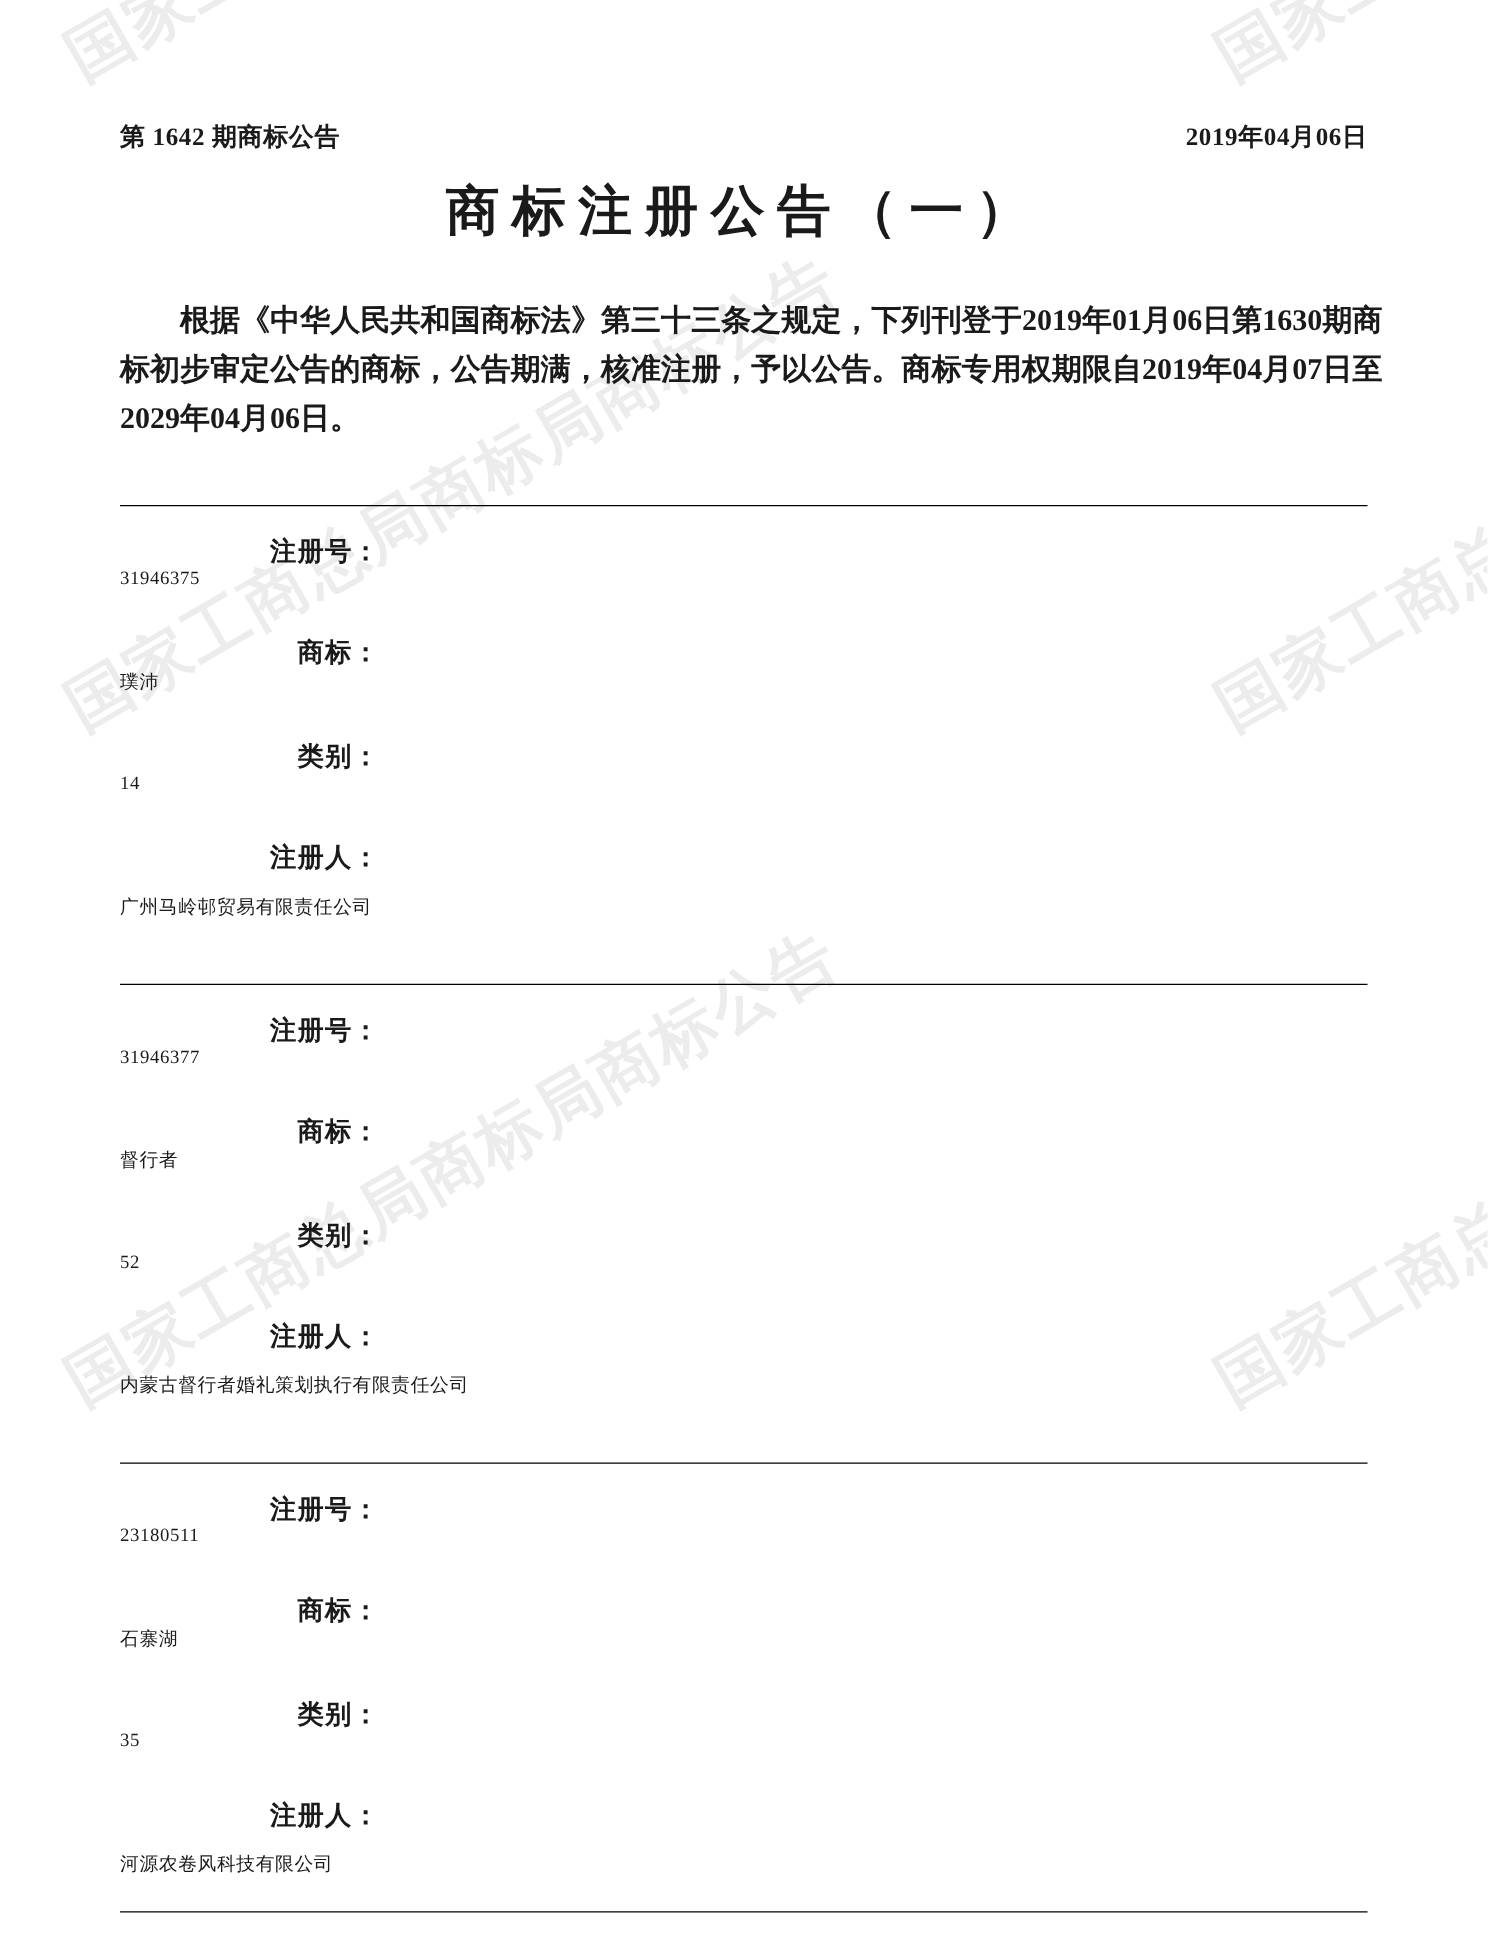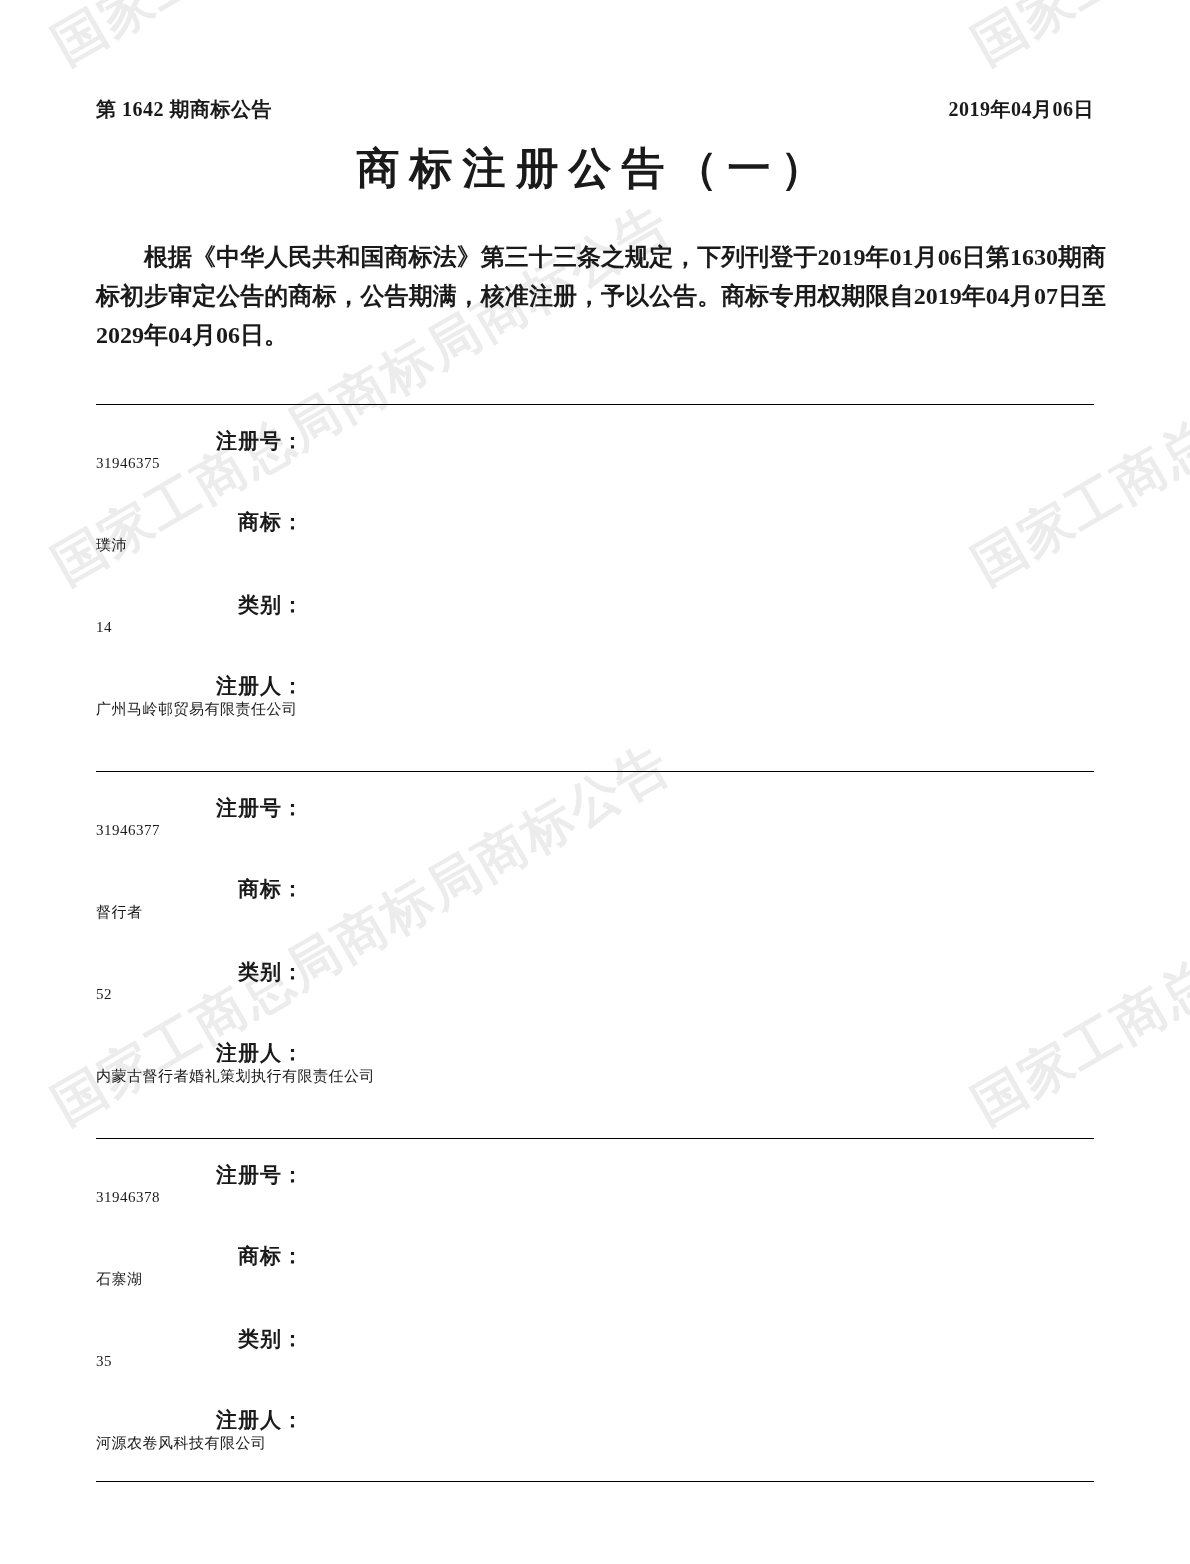--- a/index.html
+++ b/index.html
@@ -91,21 +91,21 @@
   }
   .record.last-rule {
     border-bottom: 1.6px solid #000;
   }
   .field {
     display: flex;
     align-items: baseline;
     margin: 0 0 36px 0;
     flex-direction: column;
   }
-  .field:last-child { margin-bottom: 4px; }
+  .field:last-child { margin-bottom: 4px; gap: 16px; }
   .field-label {
     width: 230px;
     text-align: right;
     padding-right: 22px;
     font-size: 21px;
     font-weight: 700;
     box-sizing: border-box;
     letter-spacing: 1px;
     flex: none;
   }
@@ -182,21 +182,21 @@
         <div class="field-label">注册人：</div>
         <div class="field-value">内蒙古督行者婚礼策划执行有限责任公司</div>
       </div>
     </div>
 
     <div class="rec-spacer"></div>
 
     <div class="record last-rule">
       <div class="field">
         <div class="field-label">注册号：</div>
-        <div class="field-value num">31946378</div>
+        <div class="field-value num">23180511</div>
       </div>
       <div class="field">
         <div class="field-label">商标：</div>
         <div class="field-value">石寨湖</div>
       </div>
       <div class="field">
         <div class="field-label">类别：</div>
         <div class="field-value num">35</div>
       </div>
       <div class="field">

